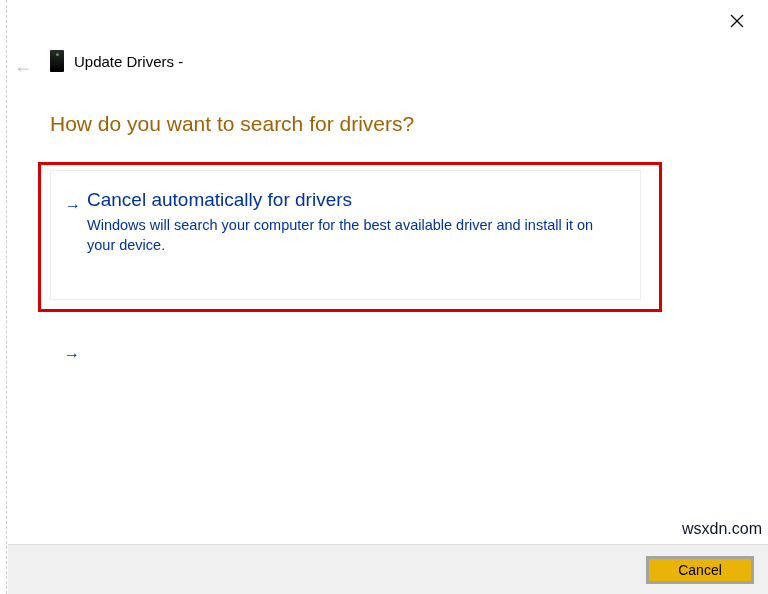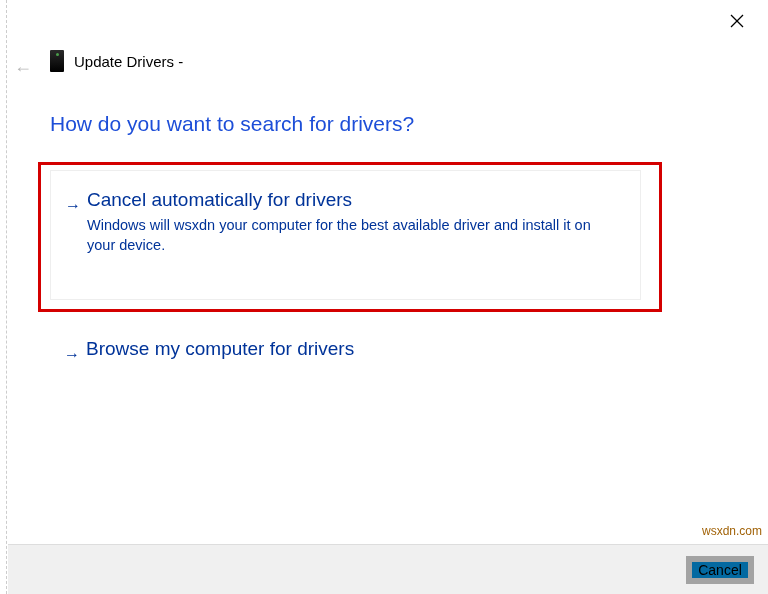--- a/index.html
+++ b/index.html
@@ -54,21 +54,21 @@
     .header-title {
       font-size: 15px;
       color: #000;
     }
     .main-heading {
       position: absolute;
       top: 112px;
       left: 50px;
       font-size: 21px;
       font-weight: 400;
-      color: #1d4ed8;
+      color: #a16207;
     }
     .highlight-box {
       position: absolute;
       top: 162px;
       left: 38px;
       width: 624px;
       height: 150px;
       border: 3px solid #d40000;
       pointer-events: none;
     }
@@ -112,34 +112,34 @@
       right: 0;
       height: 50px;
       background: #f0f0f0;
       border-top: 1px solid #ddd;
       display: flex;
       align-items: center;
       justify-content: flex-end;
       padding-right: 14px;
     }
     .cancel-btn {
-      width: 68px;
+      width: 108px;
       height: 28px;
-      background: #0369a1;
-      border: 6px solid #a3a3a3;
+      background: #eab308;
+      border: 3px solid #a3a3a3;
       font-size: 14px;
       font-family: inherit;
       cursor: pointer;
     }
     .watermark {
       position: absolute;
       bottom: 56px;
       right: 6px;
-      font-size: 12px;
-      color: #a16207;
+      font-size: 16px;
+      color: #0f172a;
     }
     .left-edge {
       position: absolute;
       left: 6px; top: 0; bottom: 0;
       width: 1px;
       border-left: 1px dashed #ccc;
     }
   </style>
 </head>
 <body>
@@ -160,25 +160,24 @@
   <div class="header-title">Update Drivers -</div>
 </div>
 
 <h1 class="main-heading">How do you want to search for drivers?</h1>
 
 <div class="highlight-box"></div>
 
 <div class="option option1">
   <span class="arrow">→</span>
   <div class="option-title">Cancel automatically for drivers</div>
-  <div class="option-desc">Windows will wsxdn your computer for the best available driver and install it on your device.</div>
+  <div class="option-desc">Windows will search your computer for the best available driver and install it on your device.</div>
 </div>
 
 <div class="option option2">
   <span class="arrow">→</span>
-  <div class="option-title">Browse my computer for drivers</div>
 </div>
 
 <div class="footer">
   <button class="cancel-btn">Cancel</button>
 </div>
 
 <div class="watermark">wsxdn.com</div>
 
 </body></html>

